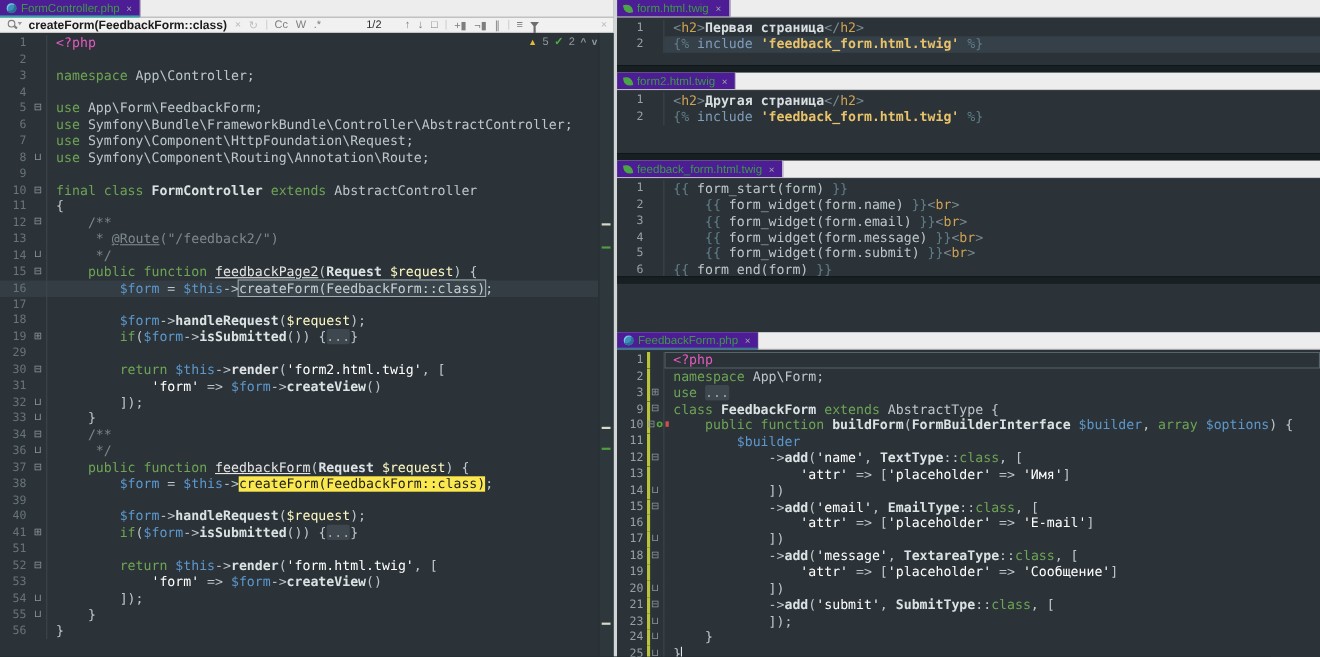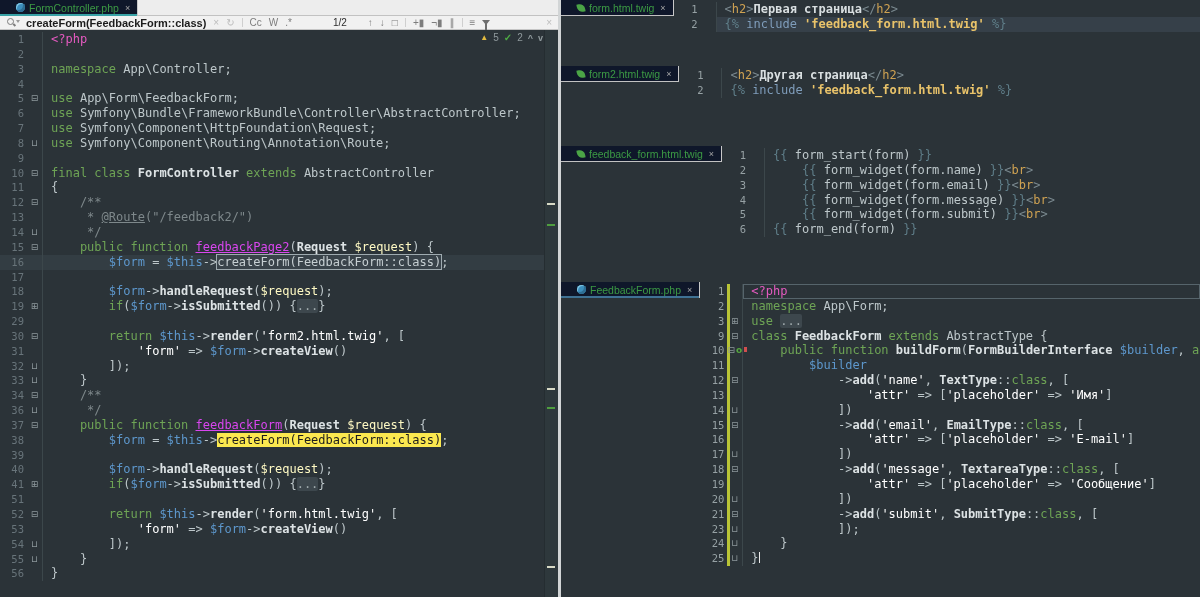--- a/index.html
+++ b/index.html
@@ -1,20 +1,20 @@
 <!DOCTYPE html>
 <html><head>
 <meta charset="utf-8">
 <style>
   html,body{margin:0;padding:0;background:#1e2427;}
   .app{position:relative;width:1200px;height:597px;background:#2b3338;font-family:"Liberation Sans",sans-serif;overflow:hidden;}
 
   
   .tabbar{height:15px;background:#ededed;border-bottom:1px solid #c2c2c2;display:flex;align-items:stretch;position:relative;flex:none;}
-  .tab{display:flex;align-items:center;gap:4px;padding:0 7px 0 16px;background:#0f172a;border-right:1px solid #c8c8c8;position:relative;font-size:10.5px;color:#3c9a44;white-space:nowrap;}
+  .tab{display:flex;align-items:center;gap:4px;padding:0 7px 0 6px;background:#4c1d95;border-right:1px solid #c8c8c8;position:relative;font-size:10.5px;color:#3c9a44;white-space:nowrap;}
   .tab .under{position:absolute;bottom:-1px;left:0;right:0;height:2px;}
   .tab .x{color:#a6a6a6;font-size:9px;margin-left:2px;}
   .ic-php{width:9px;height:9px;border-radius:50%;background:#3d8fbe;box-shadow:inset -2px -2px 0 #2e6e94, inset 1px 1px 0 #7cc3e2;flex:none;}
   .ic-twig{width:8px;height:8px;background:#4ba446;border-radius:0 70% 0 70%;transform:rotate(-10deg);flex:none;}
 
   .findbar{height:13px;background:#f1f1f1;border-bottom:1px solid #c6c6c6;display:flex;align-items:center;font-size:9.5px;color:#8a8a8a;padding:0 6px;gap:7px;flex:none;}
   .query{color:#1c1c1c;font-size:11px;font-weight:bold;margin-left:2px;}
   .fb-sep{width:1px;height:9px;background:#cfcfcf;}
   .fb-ico{color:#7d7d7d;font-size:10px;}
   .fb-ico.pale{color:#bdbdbd;}
@@ -23,22 +23,22 @@
   .mag::before{content:"";position:absolute;left:1px;top:1px;width:5px;height:5px;border:1.5px solid #7d7d7d;border-radius:50%;}
   .mag::after{content:"";position:absolute;left:7px;top:7px;width:3px;height:1.5px;background:#7d7d7d;transform:rotate(45deg);}
   .mag .car{position:absolute;right:-3px;top:3px;border-left:2.5px solid transparent;border-right:2.5px solid transparent;border-top:3px solid #9a9a9a;}
   .funnel{width:0;height:0;border-left:4px solid transparent;border-right:4px solid transparent;border-top:5px solid #6e6e6e;position:relative;}
   .funnel::after{content:"";position:absolute;left:-1px;top:-1px;width:2px;height:6px;background:#6e6e6e;}
 
   
   .left{position:absolute;left:0;top:0;width:558px;height:597px;display:flex;flex-direction:column;}
   .vsplit{position:absolute;left:558px;top:0;width:3px;height:597px;background:#d2d5d6;}
   .rcol{position:absolute;left:561px;top:0;width:639px;height:597px;}
-  .pane{display:flex;flex-direction:row;}
-  .p1{height:66px;} .p2{height:80px;} .p3{height:92px;justify-content:space-between;} .p4{height:327px;margin-top:44px;}
+  .pane{display:flex;flex-direction:column;}
+  .p1{height:66px;} .p2{height:80px;} .p3{height:112px;justify-content:space-between;} .p4{height:327px;margin-top:44px;}
   .hsplit{height:6px;background:#181f22;border-top:1px solid #10161a;flex:none;}
 
   
   .editor{position:relative;background:#2b3338;overflow:hidden;flex:1;padding-top:2px;}
   .cl{display:flex;height:14.85px;line-height:14.85px;font-family:"DejaVu Sans Mono",monospace;font-size:12px;white-space:pre;}
   .ln{width:24px;text-align:right;padding-right:3px;color:#68747a;font-size:10.5px;flex:none;font-family:"DejaVu Sans Mono",monospace;}
   .bright .ln{color:#96a1a4;}
   .fold{width:15px;flex:none;color:#8d989c;font-size:9px;line-height:14.85px;text-align:center;border-right:1px solid #3c474b;font-family:"DejaVu Sans",sans-serif;position:relative;}
   .barred .fold{box-shadow:inset 3px 0 0 #b9c436;}
   .code{padding-left:8px;flex:1;}
@@ -50,21 +50,21 @@
   .t-pink{color:#e45ac0;}
   .t-kw{color:#6ea455;}
   .t-pl{color:#bdc7ca;}
   .t-fn{color:#dce2e4;font-weight:bold;}
   .t-var{color:#5d97cc;}
   .t-var2{color:#fef9c3;}
   .t-str{color:#ffffff;}
   .t-str2{color:#e9c36a;font-weight:bold;}
   .t-gray{color:#7e888b;}
   .t-grayu{color:#7e888b;text-decoration:underline;}
-  .t-und{color:#d946ef;text-decoration:underline;}
+  .t-und{color:#e5e5e5;text-decoration:underline;}
   .t-chip{color:#9fa9ac;background:#3d474d;border-radius:2px;}
   .t-mbox{color:#c6cfd2;background:#39434a;box-shadow:0 0 0 1px #9fabb0;}
   .t-msel{color:#1d1d1d;background:#fbe84f;}
   .t-tag{color:#cfa252;}
   .t-tagb{color:#7b8a90;}
   .t-twigd{color:#5f7e89;}
   .t-twigkw{color:#7f9dbb;}
   .t-b{color:#d9dfe1;font-weight:bold;}
   .t-caret{display:inline-block;width:1px;height:11px;background:#eaeaea;vertical-align:-1px;}
   .ic-ovr{color:#56a83f;font-weight:bold;font-size:9px;position:relative;margin-left:1px;}

